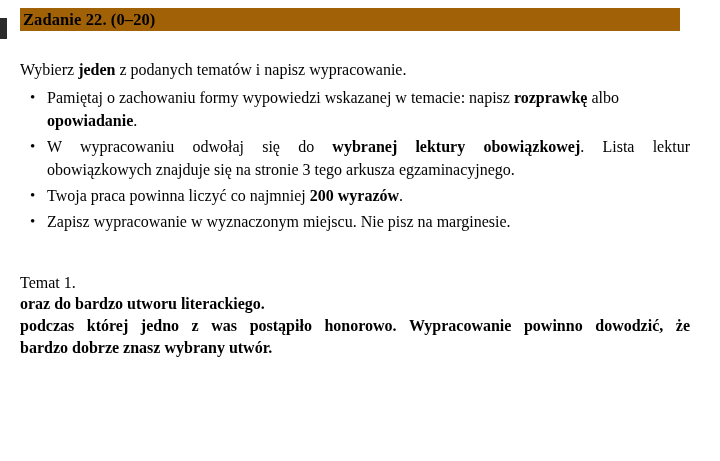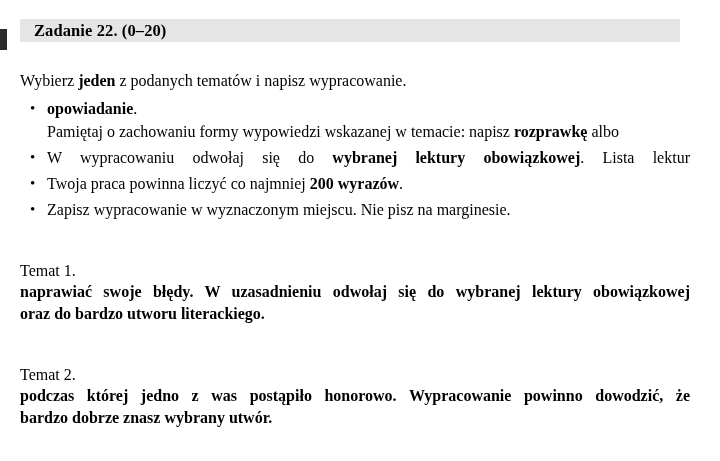--- a/index.html
+++ b/index.html
@@ -12,25 +12,25 @@
   }
   .page { position: relative; width: 720px; height: 461px; background: #ffffff; }
 
   .edge-mark {
     position: absolute; left: 0; top: 10px;
     width: 7px; height: 21px;
     background: #2b2b2b;
   }
 
   .task-bar {
-    margin: 19px 40px 0 20px;
+    margin: 8px 40px 0 20px;
     height: 23px;
-    background: #e5e5e5;
+    background: #a16207;
     display: flex; align-items: center;
-    padding-left: 14px;
+    padding-left: 3px;
   }
   .task-title {
     font-weight: bold;
     font-size: 16.5px;
     letter-spacing: 0.1px;
   }
 
   .content { padding: 0 30px 0 20px; font-size: 16px; margin-top: 28px; }
 
   .intro { margin-top: 2px; line-height: 22px; }
@@ -63,50 +63,49 @@
   <div class="content">
 
     <div class="intro">
         <div class="line"><span>Wybierz </span><span class="b">jeden</span><span> z podanych tematów i napisz wypracowanie.</span></div>
       </div>
 
     <ul class="bullets">
       <li>
         <span class="dot">•</span>
         <span class="bullet-text">
+            <div class="line"><span>Pamiętaj o zachowaniu formy wypowiedzi wskazanej w temacie: napisz </span><span class="b">rozprawkę</span><span> albo</span></div>
             <div class="line"><span class="b">opowiadanie</span><span>.</span></div>
-            <div class="line"><span>Pamiętaj o zachowaniu formy wypowiedzi wskazanej w temacie: napisz </span><span class="b">rozprawkę</span><span> albo</span></div>
           </span>
       </li>
       <li>
         <span class="dot">•</span>
         <span class="bullet-text">
             <div class="line justify"><span>W wypracowaniu odwołaj się do </span><span class="b">wybranej lektury obowiązkowej</span><span>. Lista lektur</span></div>
+            <div class="line"><span>obowiązkowych znajduje się na stronie 3 tego arkusza egzaminacyjnego.</span></div>
           </span>
       </li>
       <li>
         <span class="dot">•</span>
         <span class="bullet-text">
             <div class="line"><span>Twoja praca powinna liczyć co najmniej </span><span class="b">200 wyrazów</span><span>.</span></div>
           </span>
       </li>
       <li>
         <span class="dot">•</span>
         <span class="bullet-text">
             <div class="line"><span>Zapisz wypracowanie w wyznaczonym miejscu. Nie pisz na marginesie.</span></div>
           </span>
       </li>
     </ul>
 
     <div class="temat-label">Temat 1.</div>
     <div class="temat-para">
-        <div class="line justify"><span class="b">naprawiać swoje błędy. W uzasadnieniu odwołaj się do wybranej lektury obowiązkowej</span></div>
         <div class="line"><span class="b">oraz do bardzo utworu literackiego.</span></div>
       </div>
 
-    <div class="temat-label">Temat 2.</div>
     <div class="temat-para">
         <div class="line justify"><span class="b">podczas której jedno z was postąpiło honorowo. Wypracowanie powinno dowodzić, że</span></div>
         <div class="line"><span class="b">bardzo dobrze znasz wybrany utwór.</span></div>
       </div>
 
   </div>
 </div>
 
 </body></html>

